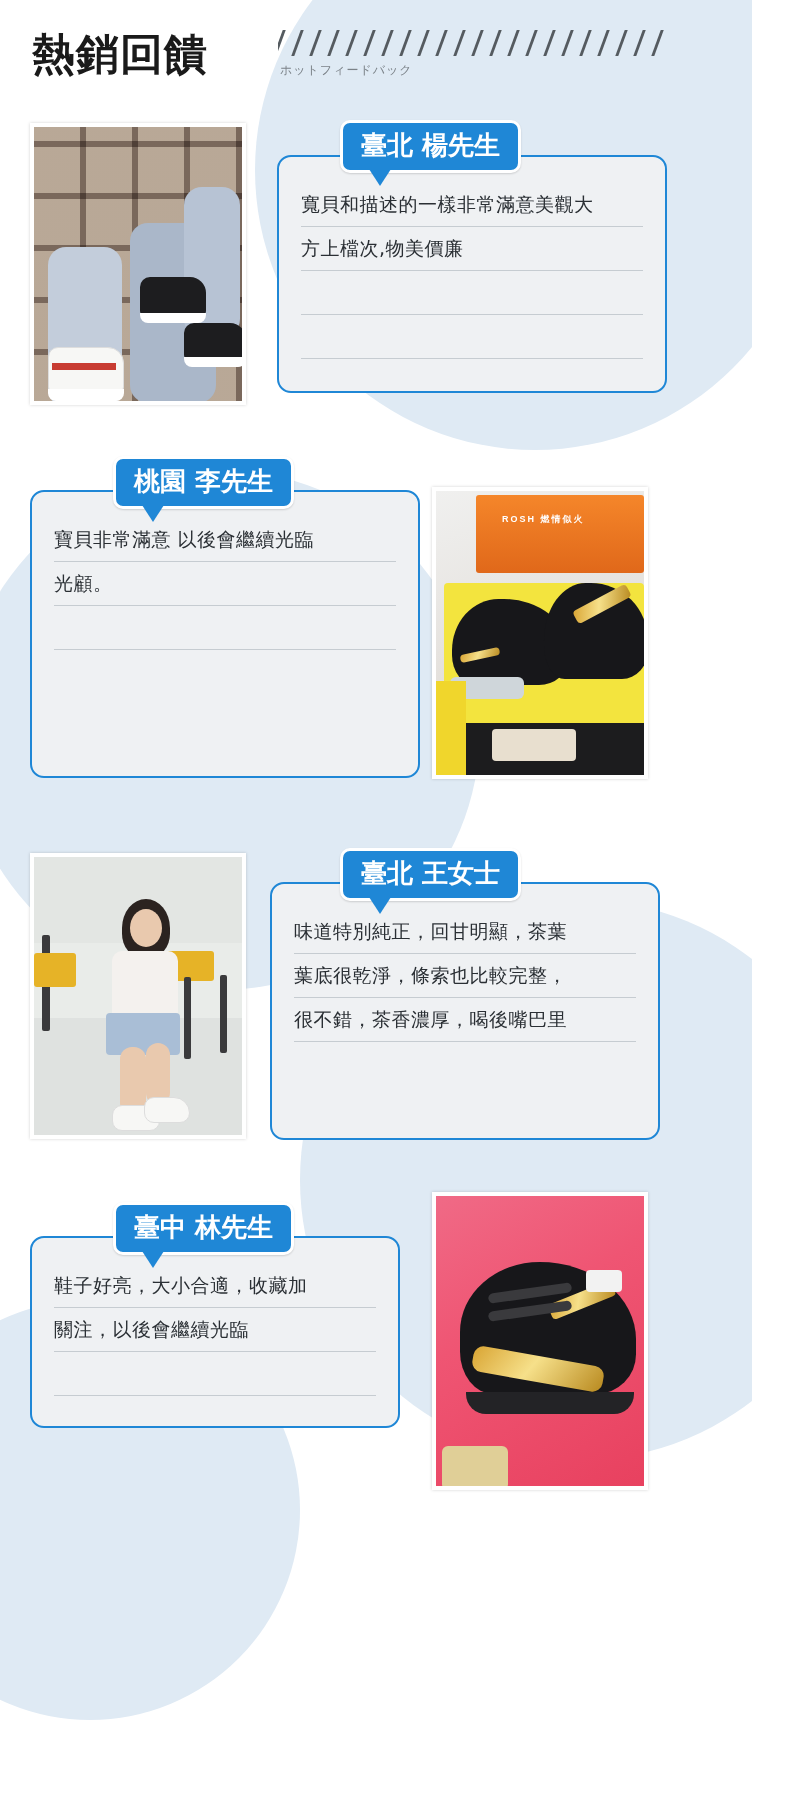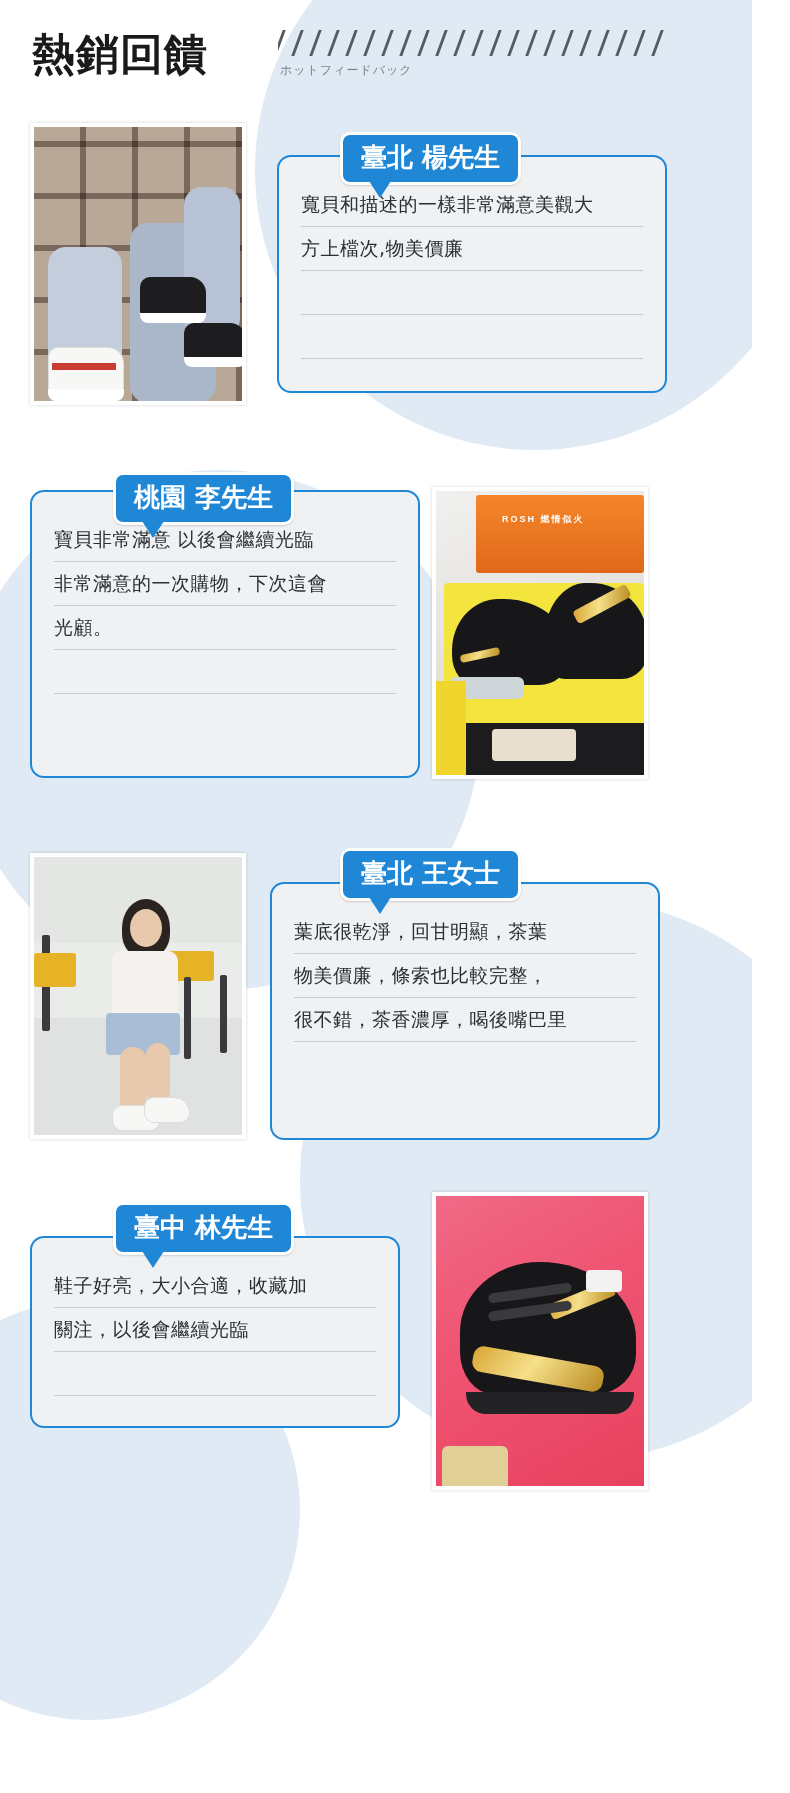--- a/index.html
+++ b/index.html
@@ -274,21 +274,21 @@
       <div class="bubble" style="left:270px; top:155px; width:390px; height:238px;margin-left:7px;">
         <div class="lines">
           <div class="line">寬貝和描述的一樣非常滿意美觀大</div>
           <div class="line">方上檔次,物美價廉</div>
           <div class="line"></div>
           <div class="line"></div>
           <div class="line" style="border-bottom:none;"></div>
         </div>
       </div>
 
-      <div class="nametag tail-left" style="left:340px; top:132px;">臺北 楊先生</div>
+      <div class="nametag tail-left" style="left:340px; top:120px;">臺北 楊先生</div>
     </div>
 
     <div class="review">
       <div class="photo" style="left:432px; top:487px; width:216px; height:292px;">
         <div class="inner">
           <div class="ph-orange"></div>
           <div class="bag-orange" style="left:40px; top:4px; width:168px; height:78px;"></div>
           <div class="bag-text" style="left:66px; top:22px;">ROSH 燃情似火</div>
           <div class="shoebox" style="left:8px; top:92px; width:200px; height:150px;"></div>
           <div class="sneaker-black" style="left:16px; top:108px; width:116px; height:86px;"></div>
@@ -298,28 +298,27 @@
           <div style="position:absolute; left:14px; top:186px; width:74px; height:22px; background:#cfd6da; border-radius:6px;"></div>
           <div style="position:absolute; left:0; top:232px; width:216px; height:52px; background:#1c1c1e;"></div>
           <div style="position:absolute; left:56px; top:238px; width:84px; height:32px; background:#e8dfcf; border-radius:4px;"></div>
           <div style="position:absolute; left:0; top:190px; width:30px; height:100px; background:#f0d62c;"></div>
         </div>
       </div>
 
       <div class="bubble" style="left:30px; top:490px; width:390px; height:288px;">
         <div class="lines">
           <div class="line">寶貝非常滿意 以後會繼續光臨</div>
-          <div class="line">非常滿意的一次購物，下次這會</div>
           <div class="line">光顧。</div>
           <div class="line"></div>
           <div class="line" style="border-bottom:none;"></div>
         </div>
       </div>
 
-      <div class="nametag tail-left" style="left:113px; top:472px;">桃園 李先生</div>
+      <div class="nametag tail-left" style="left:113px; top:456px;">桃園 李先生</div>
     </div>
 
     <div class="review">
       <div class="photo" style="left:30px; top:853px; width:216px; height:286px;">
         <div class="inner">
           <div class="ph-room"></div>
           <div class="wall-panel" style="left:0; top:0; width:216px; height:86px; background:#e3e6e3;"></div>
           <div class="chair-dark" style="left:8px; top:78px; width:8px; height:96px;"></div>
           <div class="chair" style="left:0px; top:96px; width:42px; height:34px;"></div>
           <div class="chair" style="left:128px; top:94px; width:52px; height:30px;"></div>
@@ -331,22 +330,22 @@
           <div class="person-skirt" style="left:72px; top:156px; width:74px; height:42px;"></div>
           <div class="person-skin" style="left:86px; top:190px; width:26px; height:68px; border-radius:12px;"></div>
           <div class="person-skin" style="left:112px; top:186px; width:24px; height:62px; border-radius:12px;"></div>
           <div class="shoe-white" style="left:78px; top:248px; width:48px; height:26px;"></div>
           <div class="shoe-white" style="left:110px; top:240px; width:46px; height:26px;"></div>
         </div>
       </div>
 
       <div class="bubble" style="left:270px; top:882px; width:390px; height:258px;">
         <div class="lines">
-          <div class="line">葉底很乾淨，回甘明顯，茶葉</div>
-          <div class="line">物美價廉，條索也比較完整，</div>
+          <div class="line">味道特別純正，回甘明顯，茶葉</div>
+          <div class="line">葉底很乾淨，條索也比較完整，</div>
           <div class="line">很不錯，茶香濃厚，喝後嘴巴里</div>
           <div class="line" style="border-bottom:none;"></div>
         </div>
       </div>
 
       <div class="nametag tail-left" style="left:340px; top:848px;">臺北 王女士</div>
     </div>
 
     <div class="review">
       <div class="photo" style="left:432px; top:1192px; width:216px; height:298px;">

